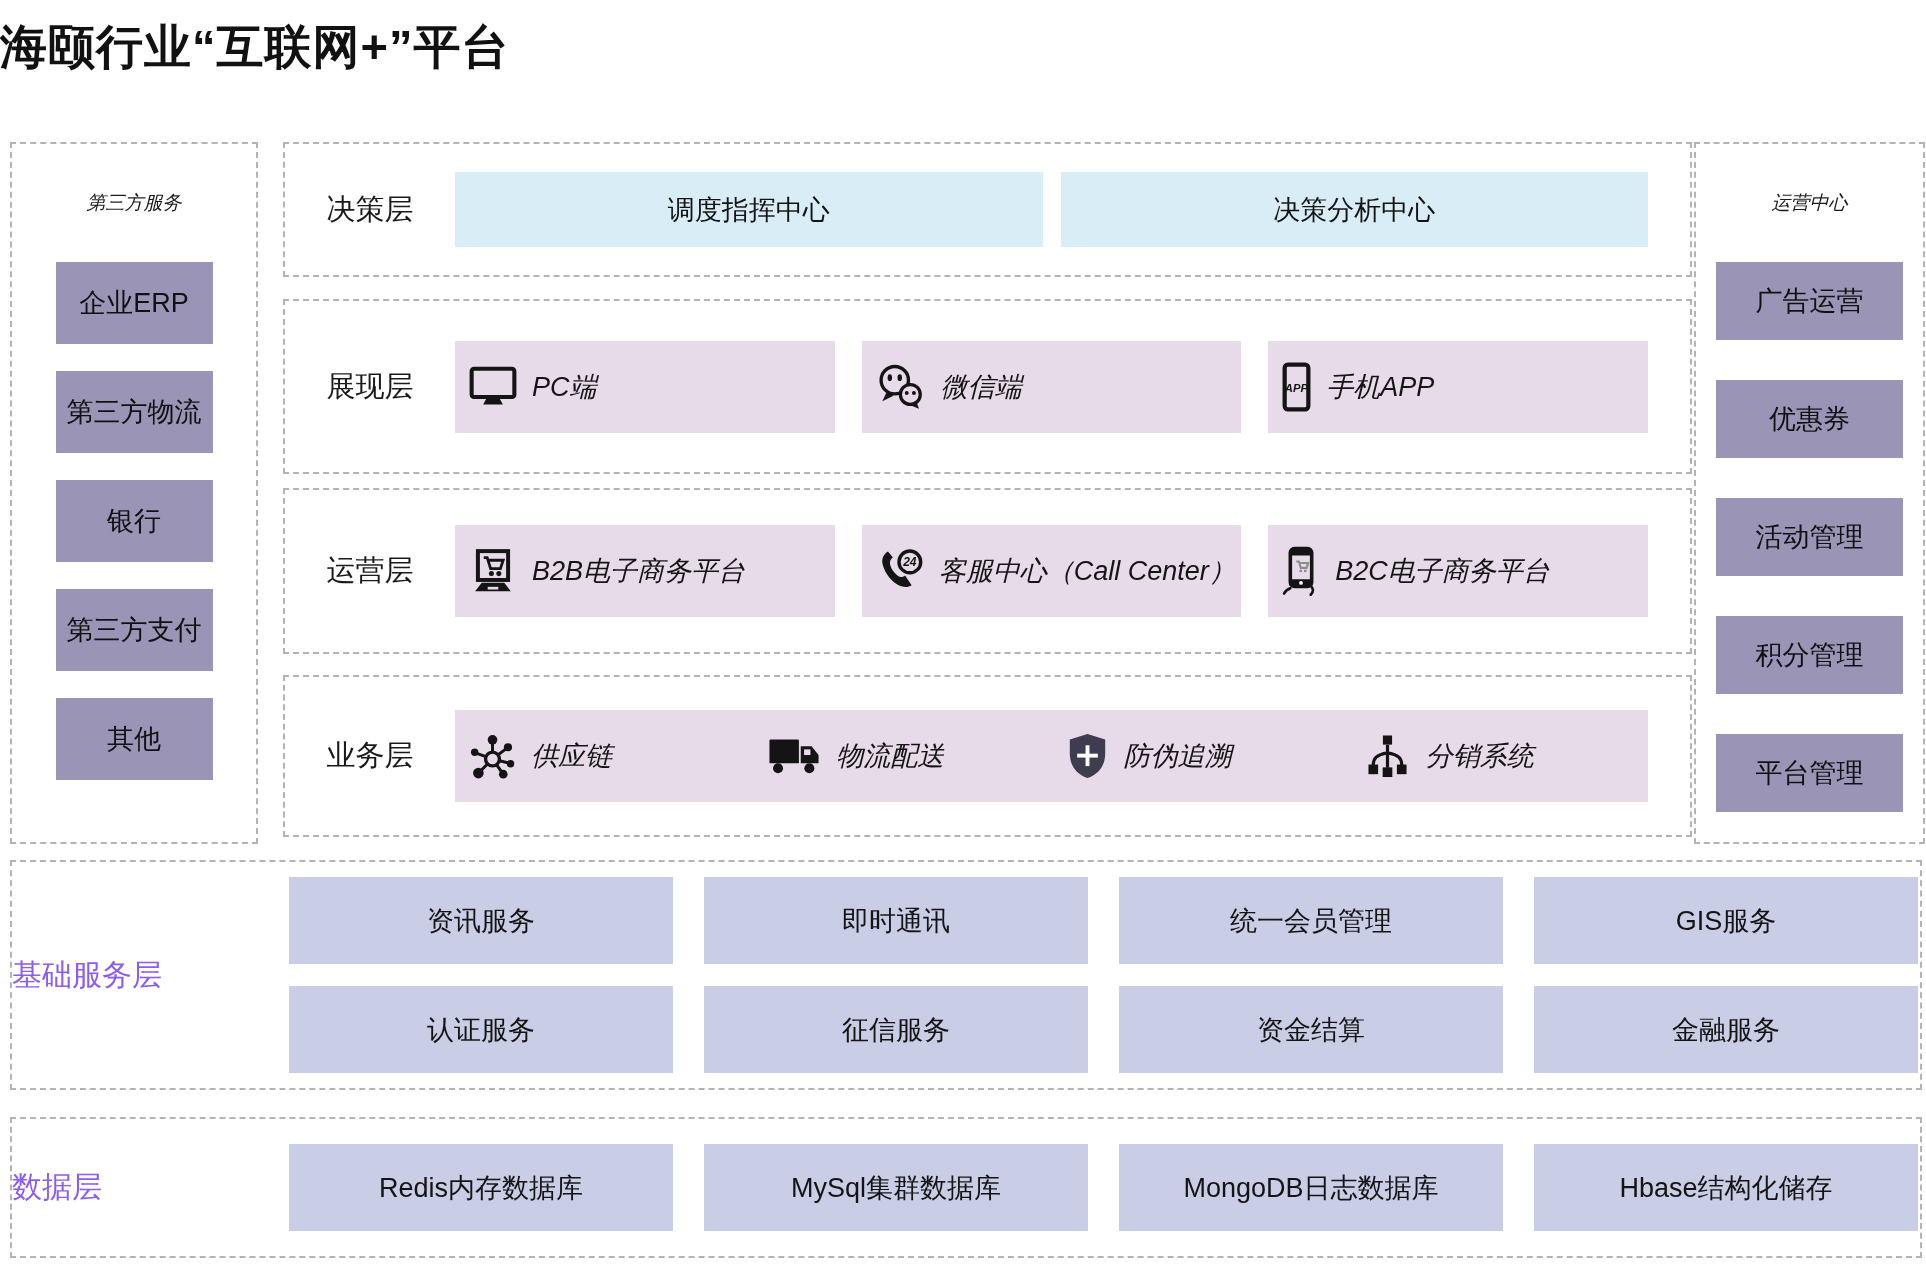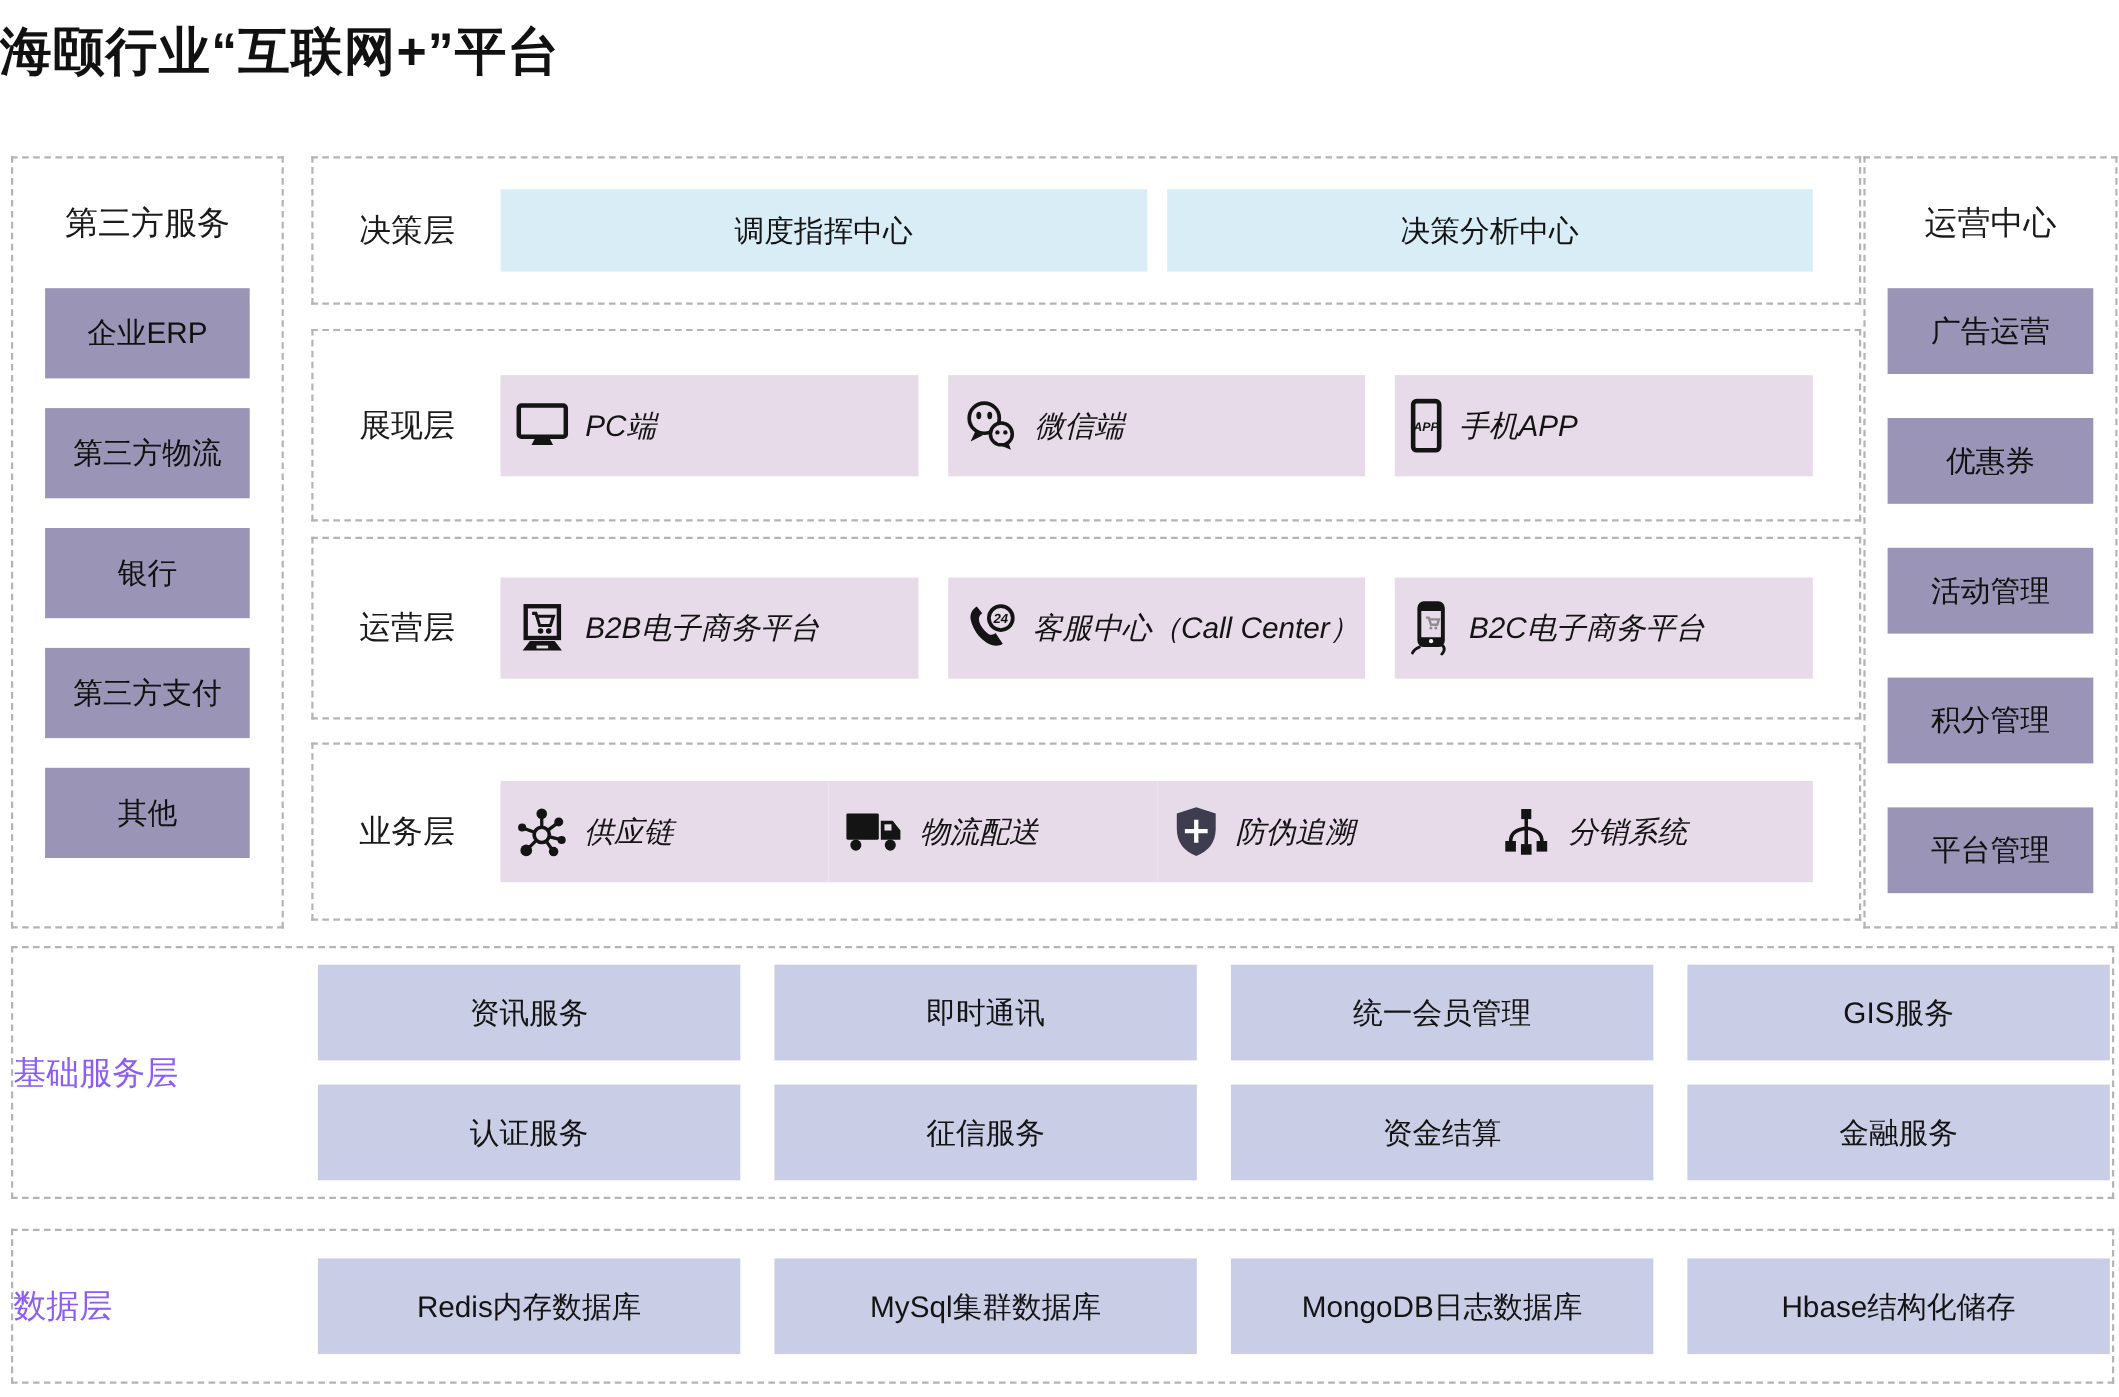--- a/index.html
+++ b/index.html
@@ -7,23 +7,23 @@
   .canvas{position:relative;width:1926px;height:1270px;background:#fff;overflow:hidden;}
 
   .title{position:absolute;left:0;top:16px;width:100%;
          font-size:47px;font-weight:700;letter-spacing:1px;color:#111;}
 
   .dashed{border:2px dashed #b4b4b4;box-sizing:border-box;position:absolute;background:#fff;}
 
   
   .side-panel{display:flex;flex-direction:column;align-items:center;}
   .side-header{height:118px;display:flex;align-items:center;justify-content:center;
-               font-size:30px;color:#1a1a1a;}
+               font-size:19px;color:#1a1a1a;font-style:italic;}
   .side-items{display:flex;flex-direction:column;gap:27px;width:100%;align-items:center;}
-  .purple-box{background:var(--purple-box,#9a94b6);width:186px;height:82px;
+  .purple-box{background:var(--purple-box,#9a94b6);width:157px;height:82px;
               display:flex;align-items:center;justify-content:center;font-size:27px;color:#111;}
   .right .purple-box{width:187px;height:78px;}
   .right .side-items{gap:40px;}
 
   
   .layer-sec{display:flex;align-items:center;}
   .layer-label{width:170px;flex:0 0 170px;text-align:center;font-size:29px;color:#1a1a1a;}
   .layer-row{flex:1;display:flex;align-items:center;padding-right:42px;}
   .blue-box{background:var(--blue-box,#d9edf7);height:75px;flex:1;
             display:flex;align-items:center;justify-content:center;font-size:27px;}

